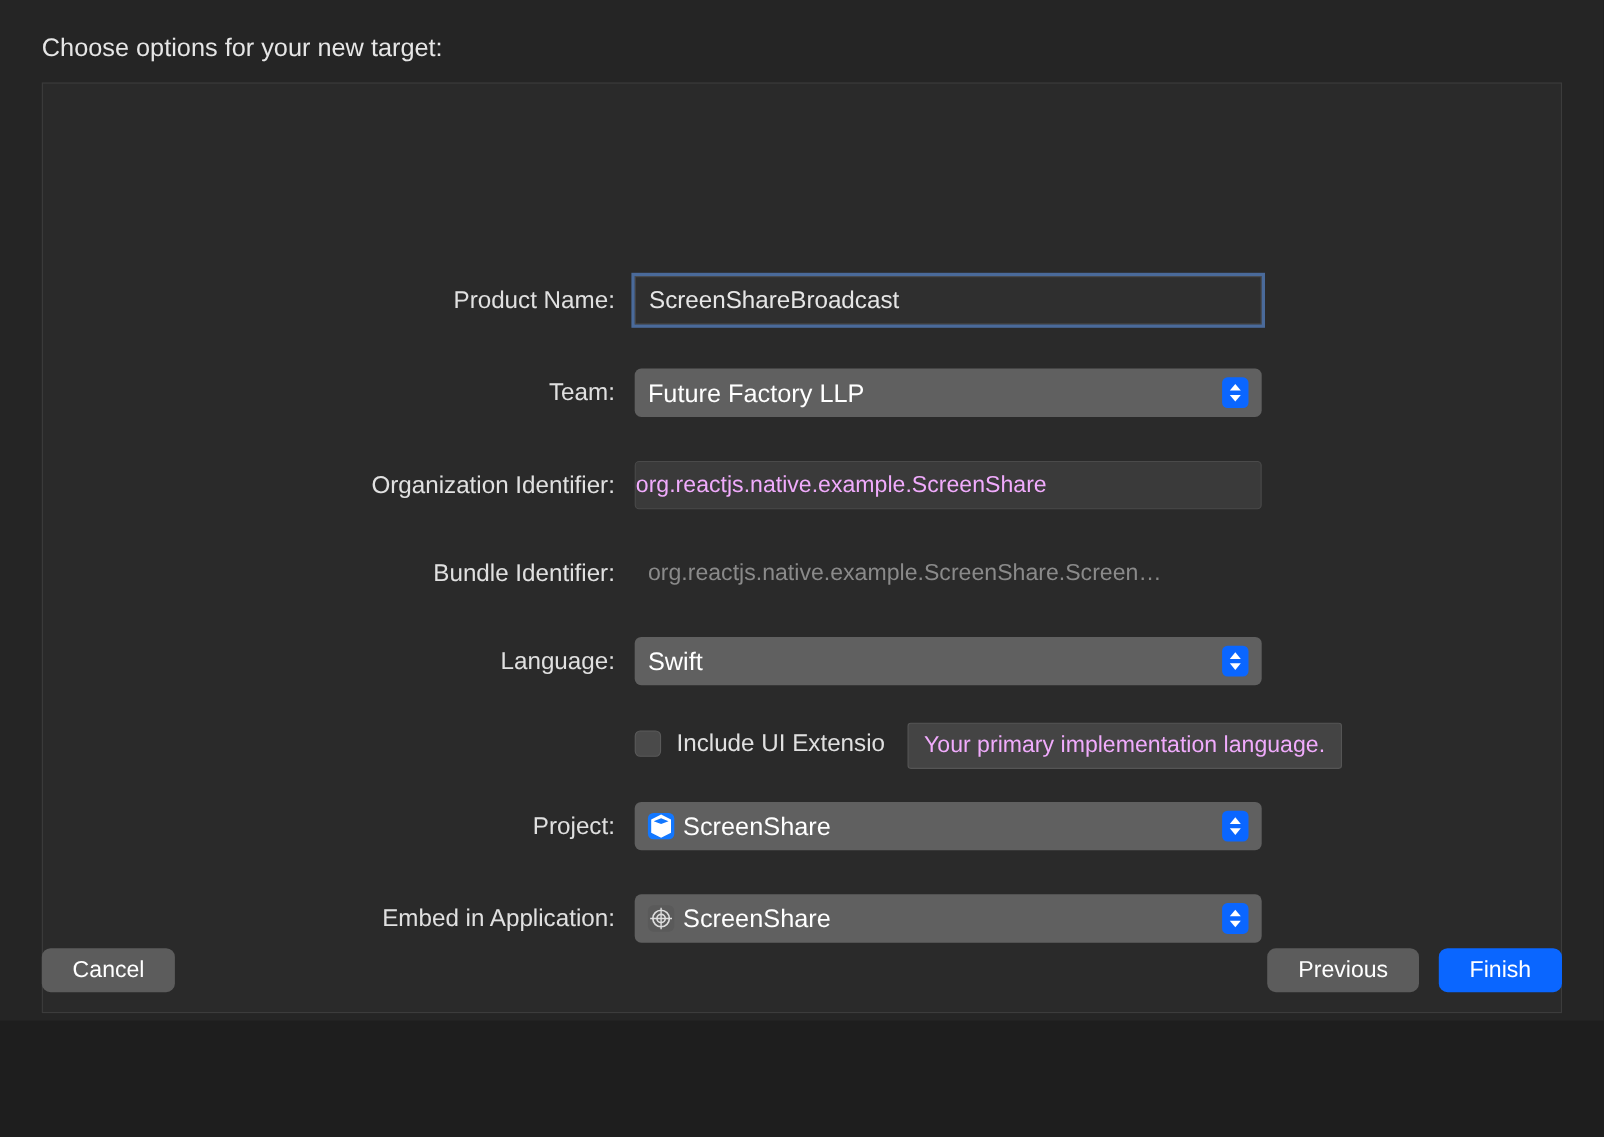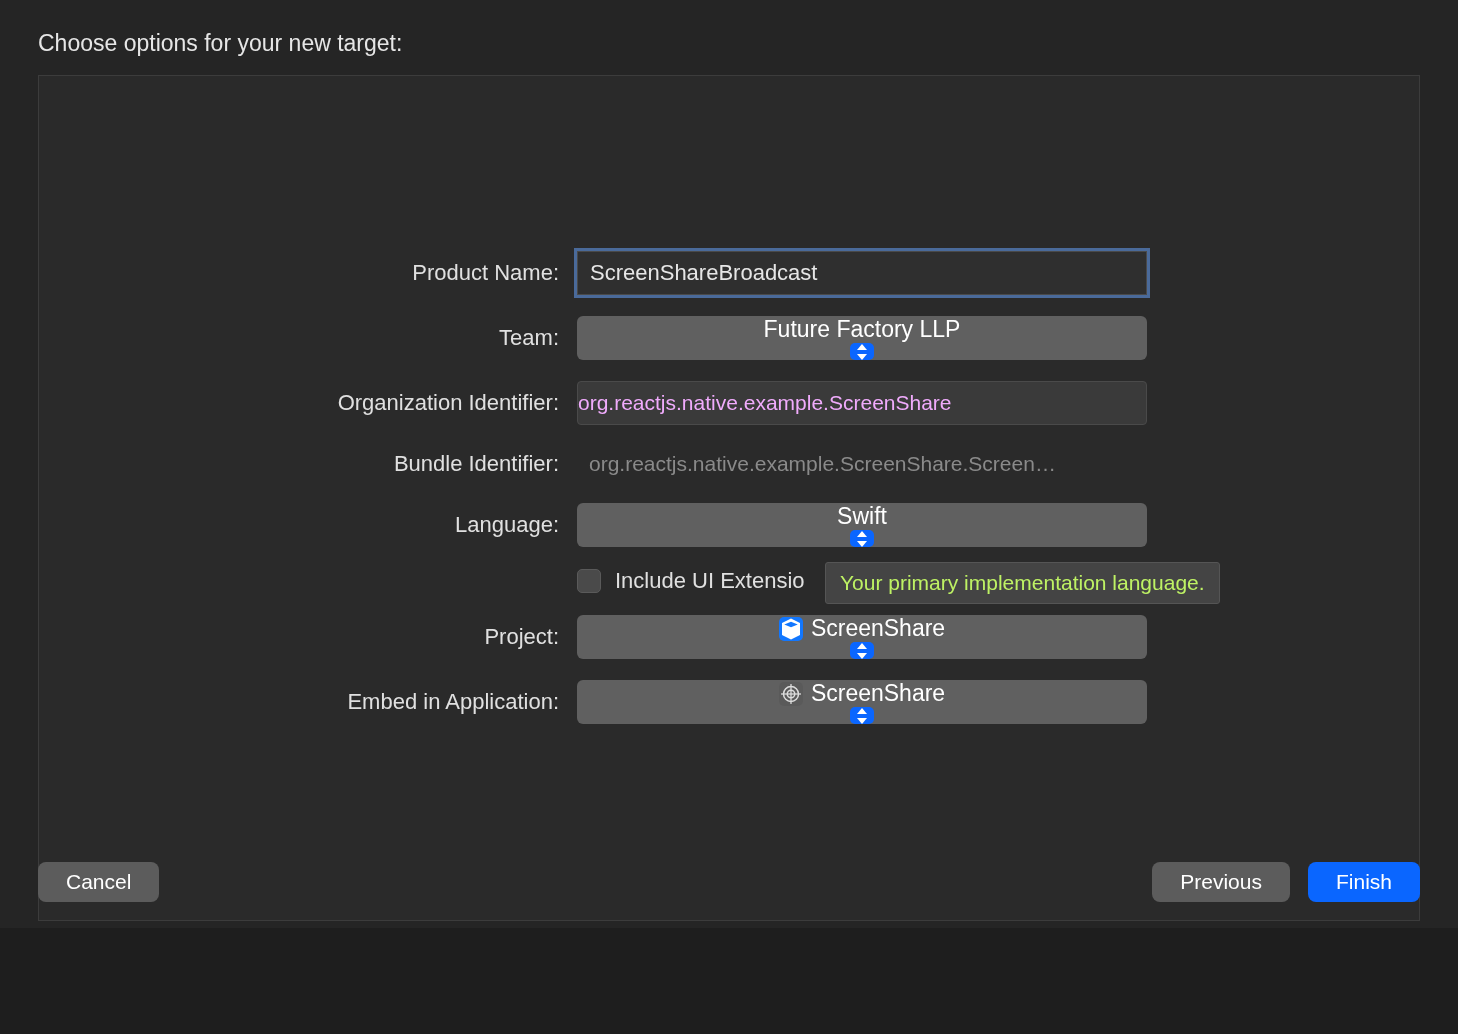--- a/index.html
+++ b/index.html
@@ -27,21 +27,21 @@
     border: 1px solid #3c3c3c;
     background: #2a2a2a;
     width: 100%;
     height: 846px;
     position: relative;
     padding-top: 175px;
   }
   .form {
     display: flex;
     flex-direction: column;
-    gap: 21px;
+    gap: 40px;
     align-items: flex-start;
   }
   .row {
     display: flex;
     align-items: center;
     width: 100%;
     position: relative;
   }
   .label {
     flex: 0 0 538px;
@@ -92,21 +92,20 @@
     background: #606060;
     border: none;
     border-radius: 6px;
     display: flex;
     align-items: center;
     padding: 0 12px;
     position: relative;
     cursor: default;
     font-size: 23px;
     color: #ffffff;
-    flex-direction: column;
   }
   .popup .popup-text {
     flex: 1;
     text-align: left;
     display: flex;
     align-items: center;
     gap: 8px;
   }
   .popup .arrows {
     width: 24px;
@@ -146,21 +145,21 @@
     color: #e0e0e0;
   }
 
   .tooltip {
     position: absolute;
     background: #444444;
     border: 1px solid #555;
     border-radius: 3px;
     padding: 8px 14px;
     font-size: 21px;
-    color: #bef264;
+    color: #f0abfc;
     white-space: nowrap;
     z-index: 5;
     top: -6px;
     left: 248px;
   }
 
   .proj-icon {
     width: 24px; height: 24px;
     background: #1277ff;
     border-radius: 5px;

